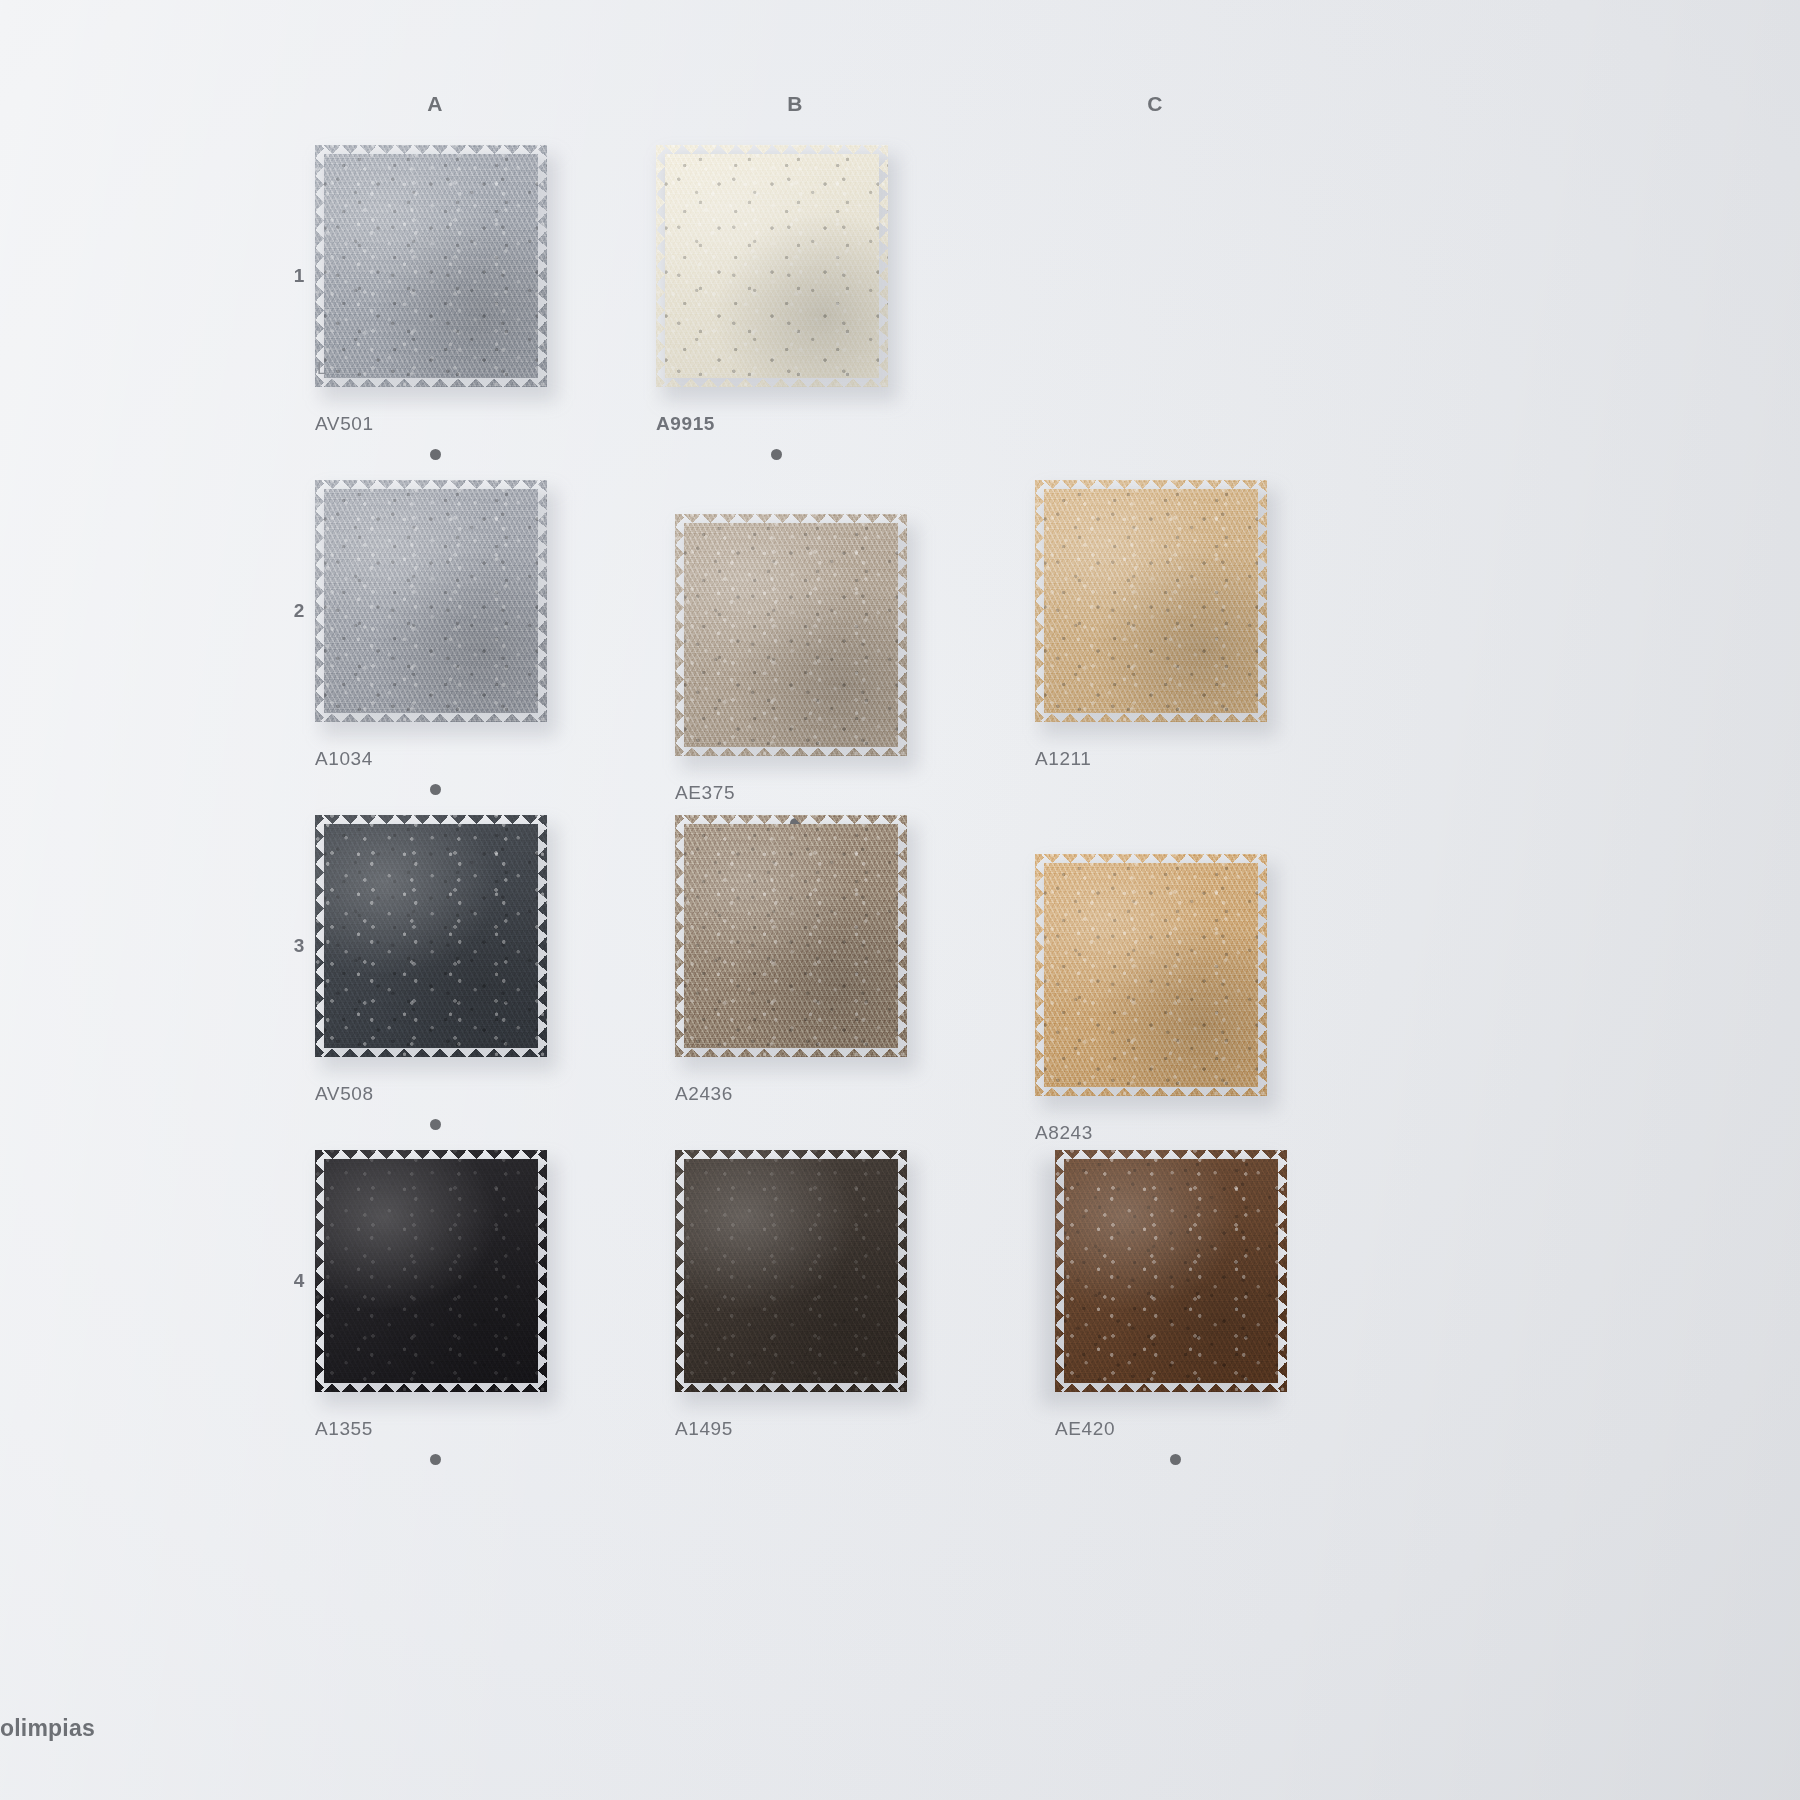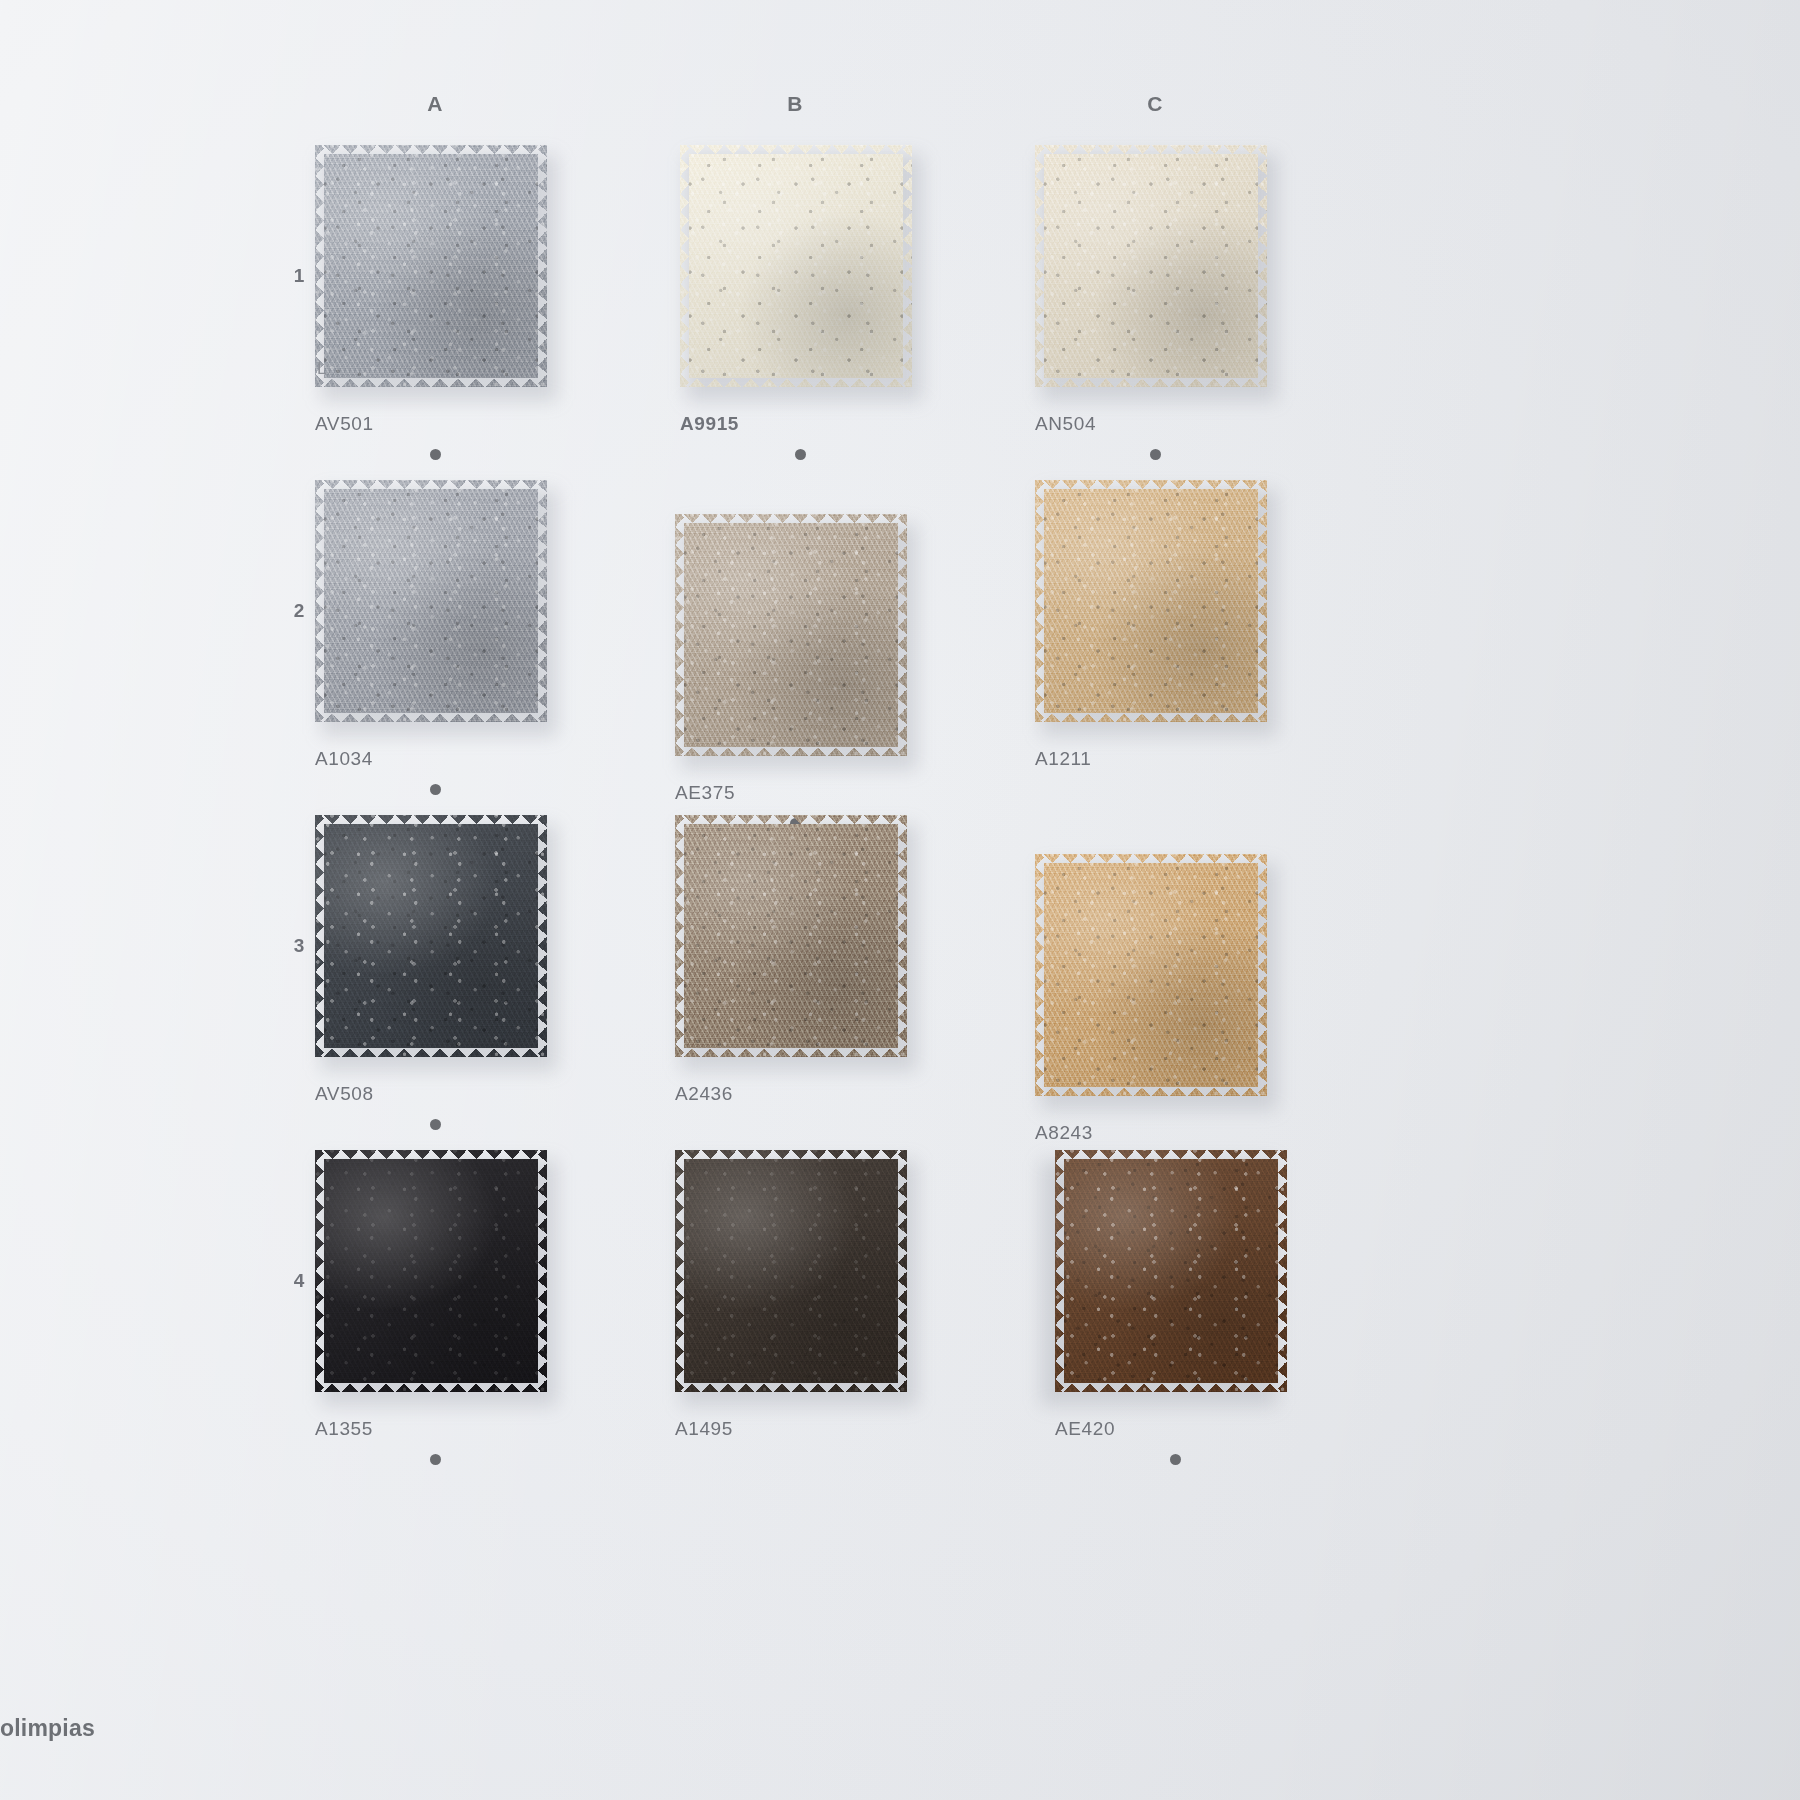--- a/index.html
+++ b/index.html
@@ -213,43 +213,30 @@
         <div class="knit"></div>
         <div class="fleck"></div>
         <div class="shade"></div>
       </div>
       <div class="l-mark">L</div>
       <div class="caption">
         <div class="code">AV501</div>
         <div class="dot"></div>
       </div>
     </div>
-    <div class="cell" style="left: 680px; top: 145px; font-weight: bold;">
+    <div class="cell" style="left: 656px; top: 145px; font-weight: bold;">
       <div class="swatch-shadow"></div>
       <div class="swatch">
         <div class="base" style="background: rgb(242, 237, 221);"></div>
         <div class="knit"></div>
         <div class="fleck"></div>
         <div class="shade"></div>
       </div>
       <div class="caption">
         <div class="code">A9915</div>
-        <div class="dot"></div>
-      </div>
-    </div>
-    <div class="cell" style="left: 1035px; top: 145px;">
-      <div class="swatch-shadow"></div>
-      <div class="swatch">
-        <div class="base" style="background: rgb(234, 226, 208);"></div>
-        <div class="knit"></div>
-        <div class="fleck"></div>
-        <div class="shade"></div>
-      </div>
-      <div class="caption">
-        <div class="code">AN504</div>
         <div class="dot"></div>
       </div>
     </div>
     <div class="cell" style="left: 315px; top: 480px;">
       <div class="swatch-shadow"></div>
       <div class="swatch">
         <div class="base" style="background: rgb(166, 170, 179);"></div>
         <div class="knit"></div>
         <div class="fleck"></div>
         <div class="shade"></div>

